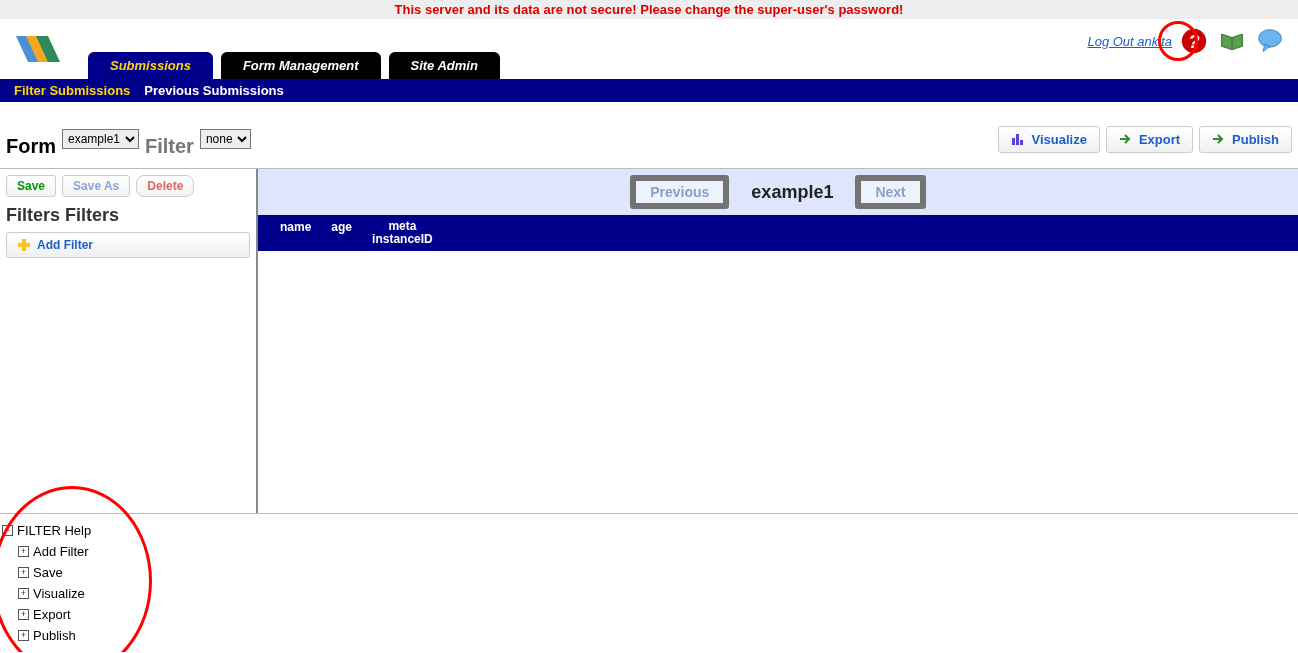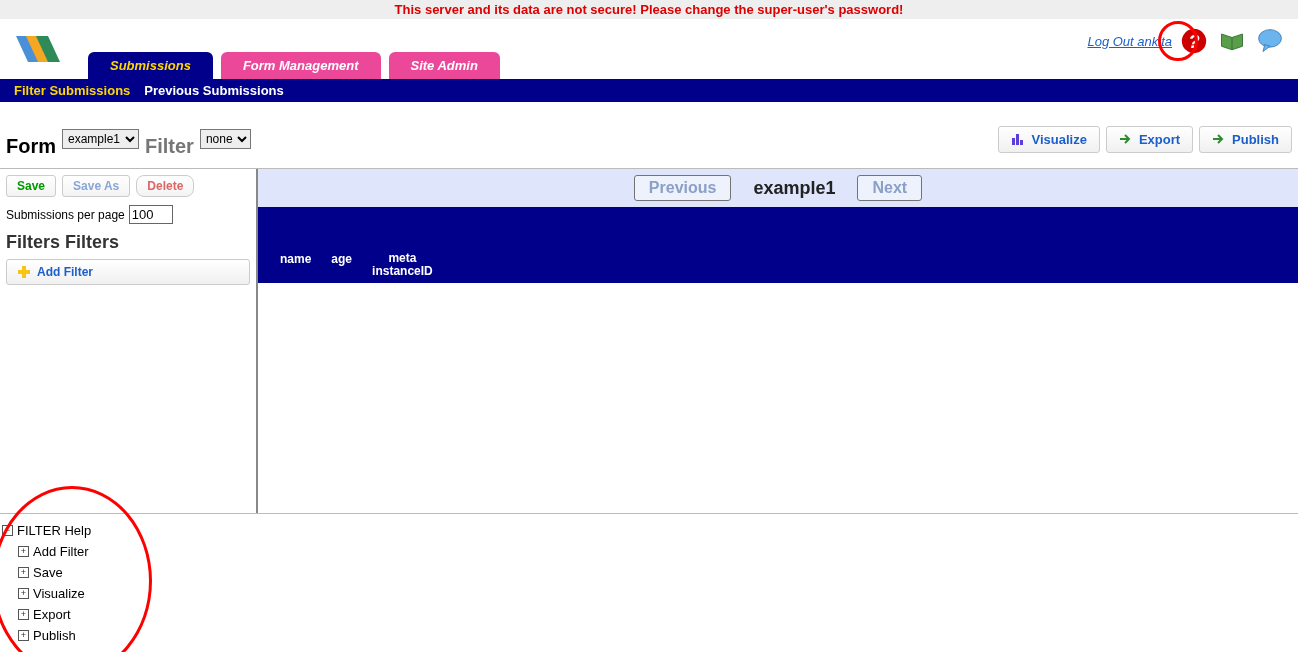--- a/index.html
+++ b/index.html
@@ -4,21 +4,21 @@
 <style>
 * { box-sizing: border-box; margin: 0; padding: 0; }
 body { font-family: Arial, sans-serif; font-size: 13px; width: 1298px; background: #fff; color: #000; }
 
 .warning-bar { background: #eee; text-align: center; color: #d00; font-weight: bold; padding: 2px 0; font-size: 13px; }
 
 .header-row { display: flex; align-items: center; background: #fff; padding: 0 8px; height: 60px; position: relative; font-style: italic; }
 .logo { width: 60px; height: 35px; margin-right: 20px; }
 
 .tabs { display: flex; align-items: flex-end; gap: 8px; height: 100%; }
-.tab { padding: 6px 22px; border-radius: 6px 6px 0 0; font-weight: bold; font-size: 13px; cursor: pointer; color: #fff; background: #ec4899; }
+.tab { padding: 6px 22px; border-radius: 6px 6px 0 0; font-weight: bold; font-size: 13px; cursor: pointer; color: #fff; background: #000000; }
 .tab.active { background: #00008b; color: #ffd700; }
 
 .header-right { position: absolute; right: 12px; top: 6px; display: flex; align-items: center; gap: 6px; }
 .logout-link { color: #1a5fcc; text-decoration: underline; font-size: 13px; cursor: pointer; }
 .icon-btn { width: 32px; height: 32px; cursor: pointer; display:flex; align-items:center; justify-content:center; }
 .help-circle-red { position: absolute; right: 100px; top: 2px; width: 40px; height: 40px; border: 3px solid red; border-radius: 50%; pointer-events: none; }
 
 .sub-nav { background: #00008b; color: #fff; display: flex; gap: 14px; padding: 4px 14px; font-size: 13px; font-weight: bold; }
 .sub-nav a { color: #fff; cursor: pointer; }
 .sub-nav a.active { color: #ffd700; }
@@ -39,24 +39,24 @@
 .saveas-b { color: #88a6d8; }
 .delete-b { color: #d66; border-radius: 8px; }
 .sub-per-page { font-size: 12px; margin-bottom: 8px; display:flex; align-items:center; gap:4px;}
 .sub-per-page input { width: 44px; border: 1px solid #666; font-size: 13px; padding: 1px 2px; }
 .filters-hdr { font-size: 18px; font-weight: bold; color: #333; margin-bottom: 6px; }
 .add-filter-btn { border: 1px solid #ccc; border-radius: 3px; padding: 5px 10px; font-size: 12px; font-weight: bold; color: #1a5fcc; background: linear-gradient(#fff,#f0f0f0); display: flex; align-items: center; gap: 6px; cursor: pointer; margin-bottom: 10px; }
 .meta-chk { font-size: 13px; color: #333; display:flex; align-items:center; gap:4px; }
 
 .data-panel { flex: 1; }
 .pager-bar { background: #dfe6fb; display: flex; align-items: center; justify-content: center; padding: 6px; gap: 22px; }
-.pager-btn { border: 1px solid #737373; border-radius: 3px; padding: 3px 14px; font-size: 16px; font-weight: bold; color: #8aa0c8; background: #eef2fc; cursor: pointer; }
+.pager-btn { border: 6px solid #737373; border-radius: 3px; padding: 3px 14px; font-size: 14px; font-weight: bold; color: #8aa0c8; background: #eef2fc; cursor: pointer; }
 .pager-title { font-size: 18px; font-weight: bold; color: #222; }
 .table-head { background: #00008b; color: #fff; display: flex; padding: 3px 12px; font-size: 12px; font-weight: bold; }
-.th { padding: 2px 10px; margin-top: 40px; }
+.th { padding: 2px 10px; }
 .th.meta { text-align: center; line-height: 1.1; }
 
 .help-box { padding: 6px 2px; font-size: 13px; position: relative; border-top: 1px solid #bbb;}
 .help-item { display: flex; align-items: center; gap: 4px; padding: 3px 0; cursor: pointer; margin-left: 16px; }
 .help-item.root { margin-left: 0; }
 .sq { width: 11px; height: 11px; border: 1px solid #555; display:inline-flex; align-items:center; justify-content:center; font-size:9px; line-height:1; background:#fff; color:#333; flex-shrink:0; }
 .help-ellipse { position: absolute; left: -8px; top: -28px; width: 160px; height: 190px; border: 3px solid red; border-radius: 50%; pointer-events: none; }
 </style>
 </head>
 <body>
@@ -134,24 +134,20 @@
   </div>
 </div>
 
 <div class="main-area">
   <div class="side-panel">
     <div class="btn-row">
       <div class="small-btn save-b">Save</div>
       <div class="small-btn saveas-b">Save As</div>
       <div class="small-btn delete-b">Delete</div>
     </div>
-    <div class="sub-per-page">
-      <span>Submissions per page</span>
-      <input type="text" value="100" style="">
-    </div>
     <div class="filters-hdr">Filters Filters</div>
     <div class="add-filter-btn">
       <svg class="ic" viewBox="0 0 14 14" width="14" height="14">
           <rect x="5" y="1" width="4" height="12" fill="#f5c518"></rect>
           <rect x="1" y="5" width="12" height="4" fill="#f5c518"></rect>
         </svg>
       <span>Add Filter</span>
     </div>
   </div>
 

